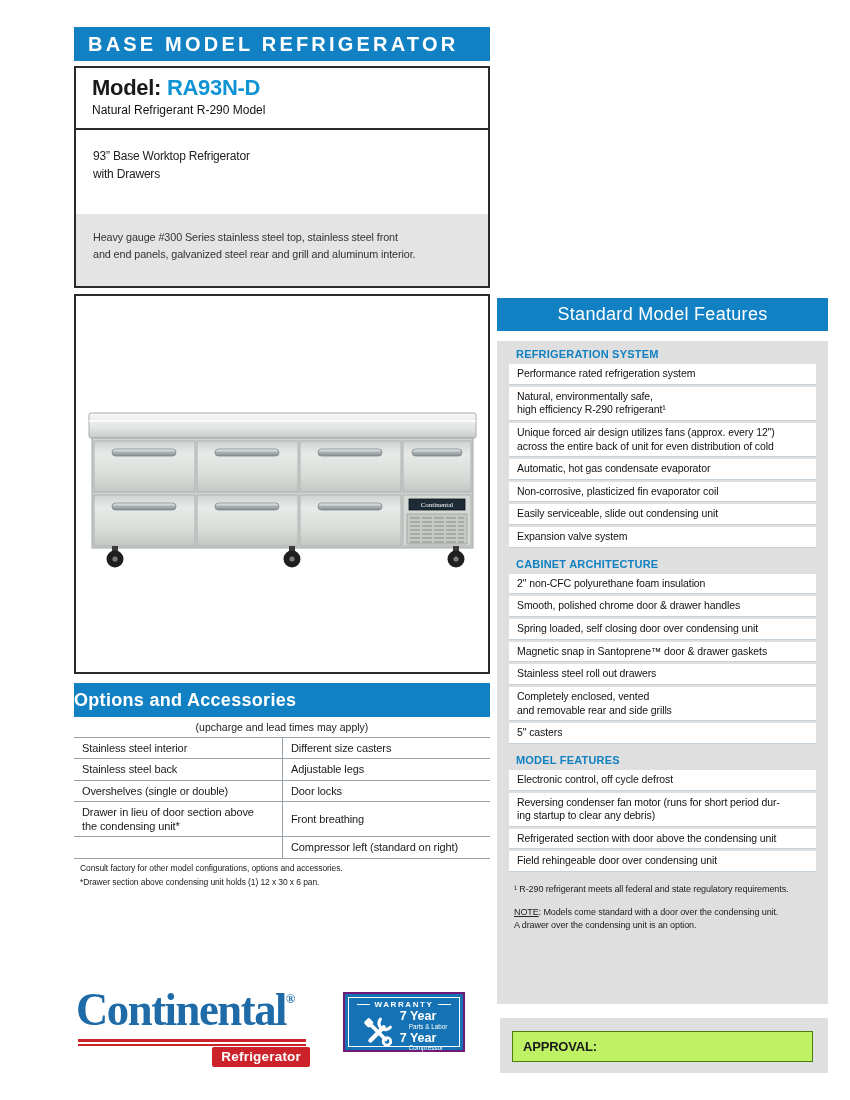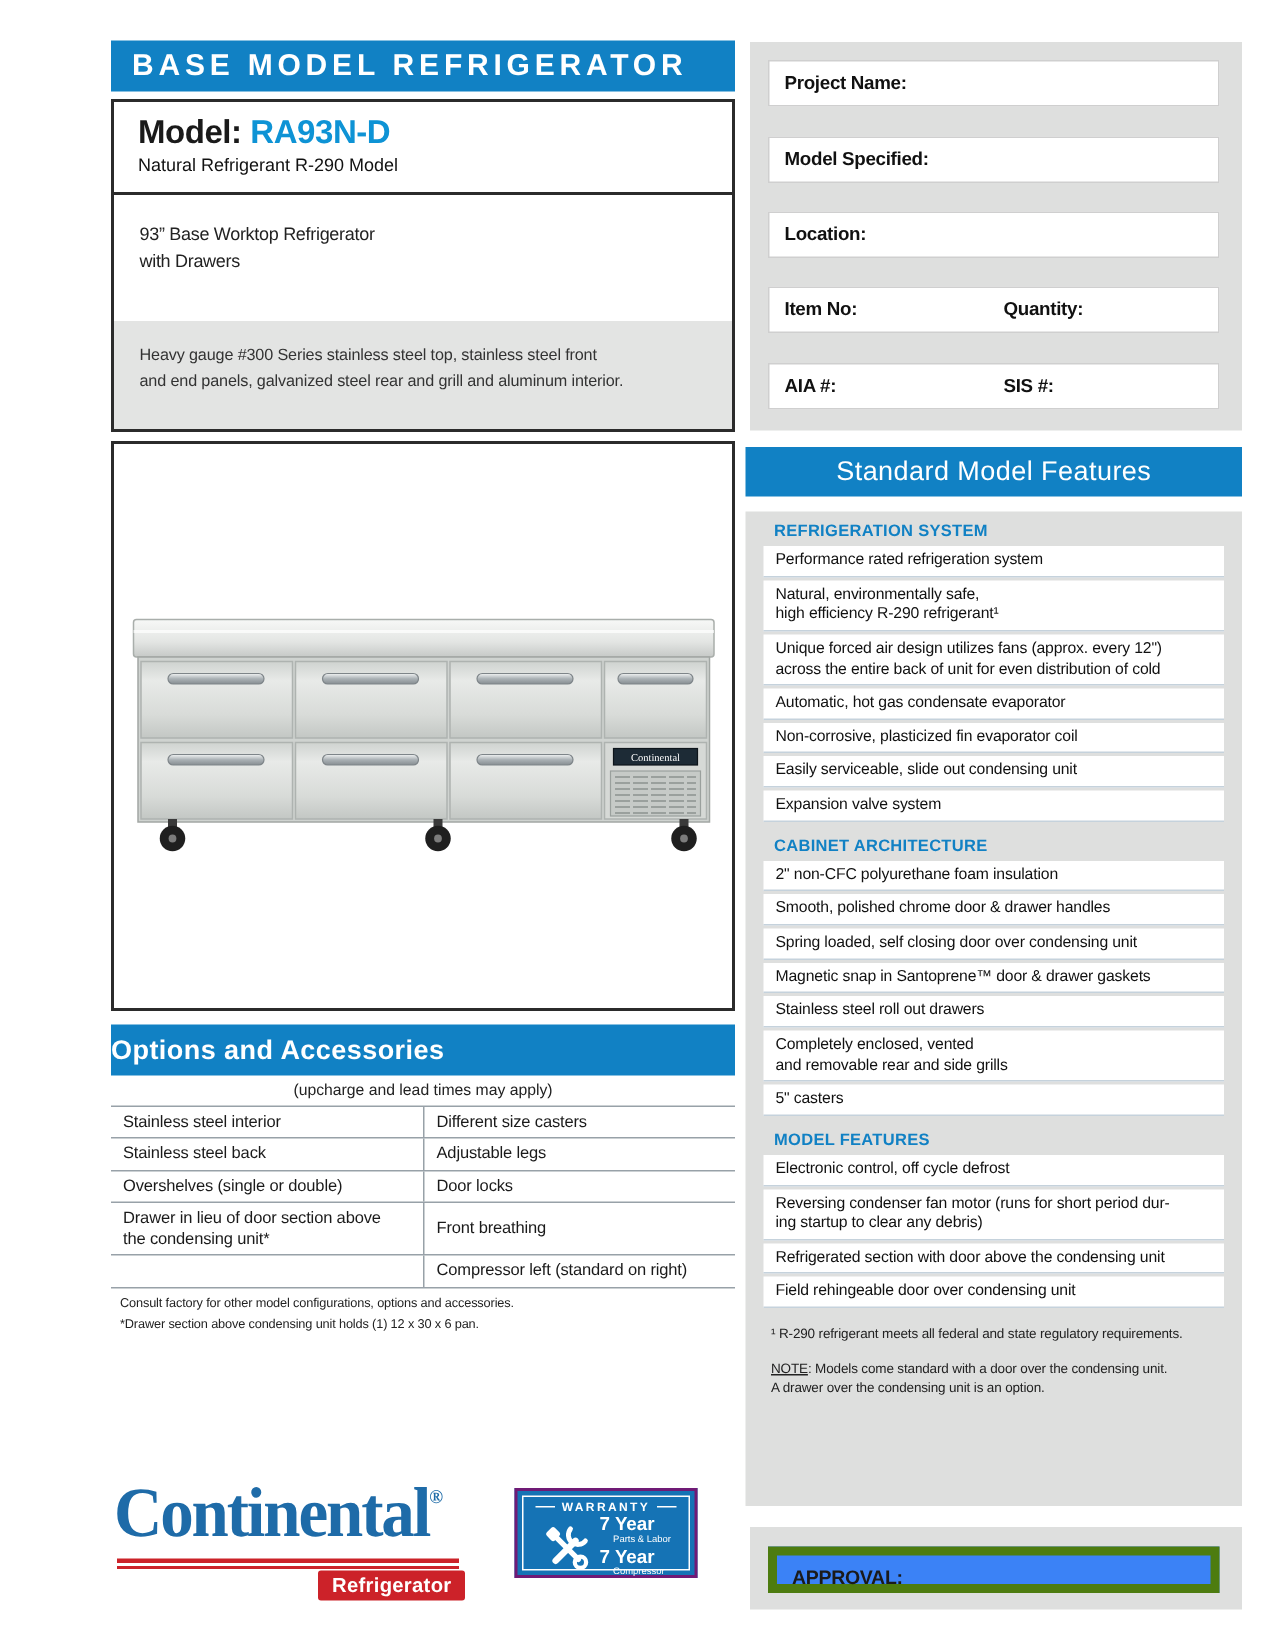--- a/index.html
+++ b/index.html
@@ -82,21 +82,21 @@
   .feat-row{background:#fff;border-bottom:1px solid #c5d2dc;margin-bottom:2px;
     padding:3px 8px;font-size:10.5px;line-height:1.3;white-space:pre-line;
     letter-spacing:-.1px;color:#111;}
   .feat-footnote{margin:12px 0 0 5px;font-size:9px;color:#222;letter-spacing:-.1px;}
   .feat-note{margin:12px 0 0 5px;font-size:9px;line-height:1.4;color:#222;
     white-space:pre-line;letter-spacing:-.1px;}
   .feat-note .u{text-decoration:underline;}
 
   .approval-panel{left:500px;top:1018px;width:328px;height:55px;}
   .approval-field{position:absolute;left:12px;top:13px;width:301px;height:31px;
-    background:#3b82f6;border:6px solid #4d7c0f;box-sizing:border-box;}
+    background:#bef264;border:1px solid #4d7c0f;box-sizing:border-box;}
   .approval-field span{position:absolute;left:10px;line-height:29px;font-weight:bold;
     font-size:13px;letter-spacing:-.2px;}
 </style>
 </head>
 <body>
 
 <div class="page">
 
   <div class="abs title-bar">
     <span>BASE MODEL REFRIGERATOR</span>
@@ -259,39 +259,20 @@
         <div class="badge-terms">
           <div class="badge-big">7 Year</div>
           <div class="badge-small">Parts &amp; Labor</div>
           <div class="badge-big">7 Year</div>
           <div class="badge-small">Compressor</div>
         </div>
       </div>
     </div>
   </div>
 
-  <div class="abs panel form-panel">
-    <div class="field" style="top:12px;">
-      <span class="field-label">Project Name:</span>
-    </div>
-    <div class="field" style="top:63px;">
-      <span class="field-label">Model Specified:</span>
-    </div>
-    <div class="field" style="top:113px;">
-      <span class="field-label">Location:</span>
-    </div>
-    <div class="field" style="top:163px;">
-      <span class="field-label">Item No:</span>
-      <span class="field-label second">Quantity:</span>
-    </div>
-    <div class="field" style="top:214px;">
-      <span class="field-label">AIA #:</span>
-      <span class="field-label second">SIS #:</span>
-    </div>
-  </div>
 
   <div class="abs features-bar">
     <span>Standard Model Features</span>
   </div>
 
   <div class="abs panel features-panel">
     <div class="feat-heading first">REFRIGERATION SYSTEM</div>
     <div class="feat-row">Performance rated refrigeration system</div>
     <div class="feat-row">Natural, environmentally safe,
 high efficiency R-290 refrigerant¹</div>

